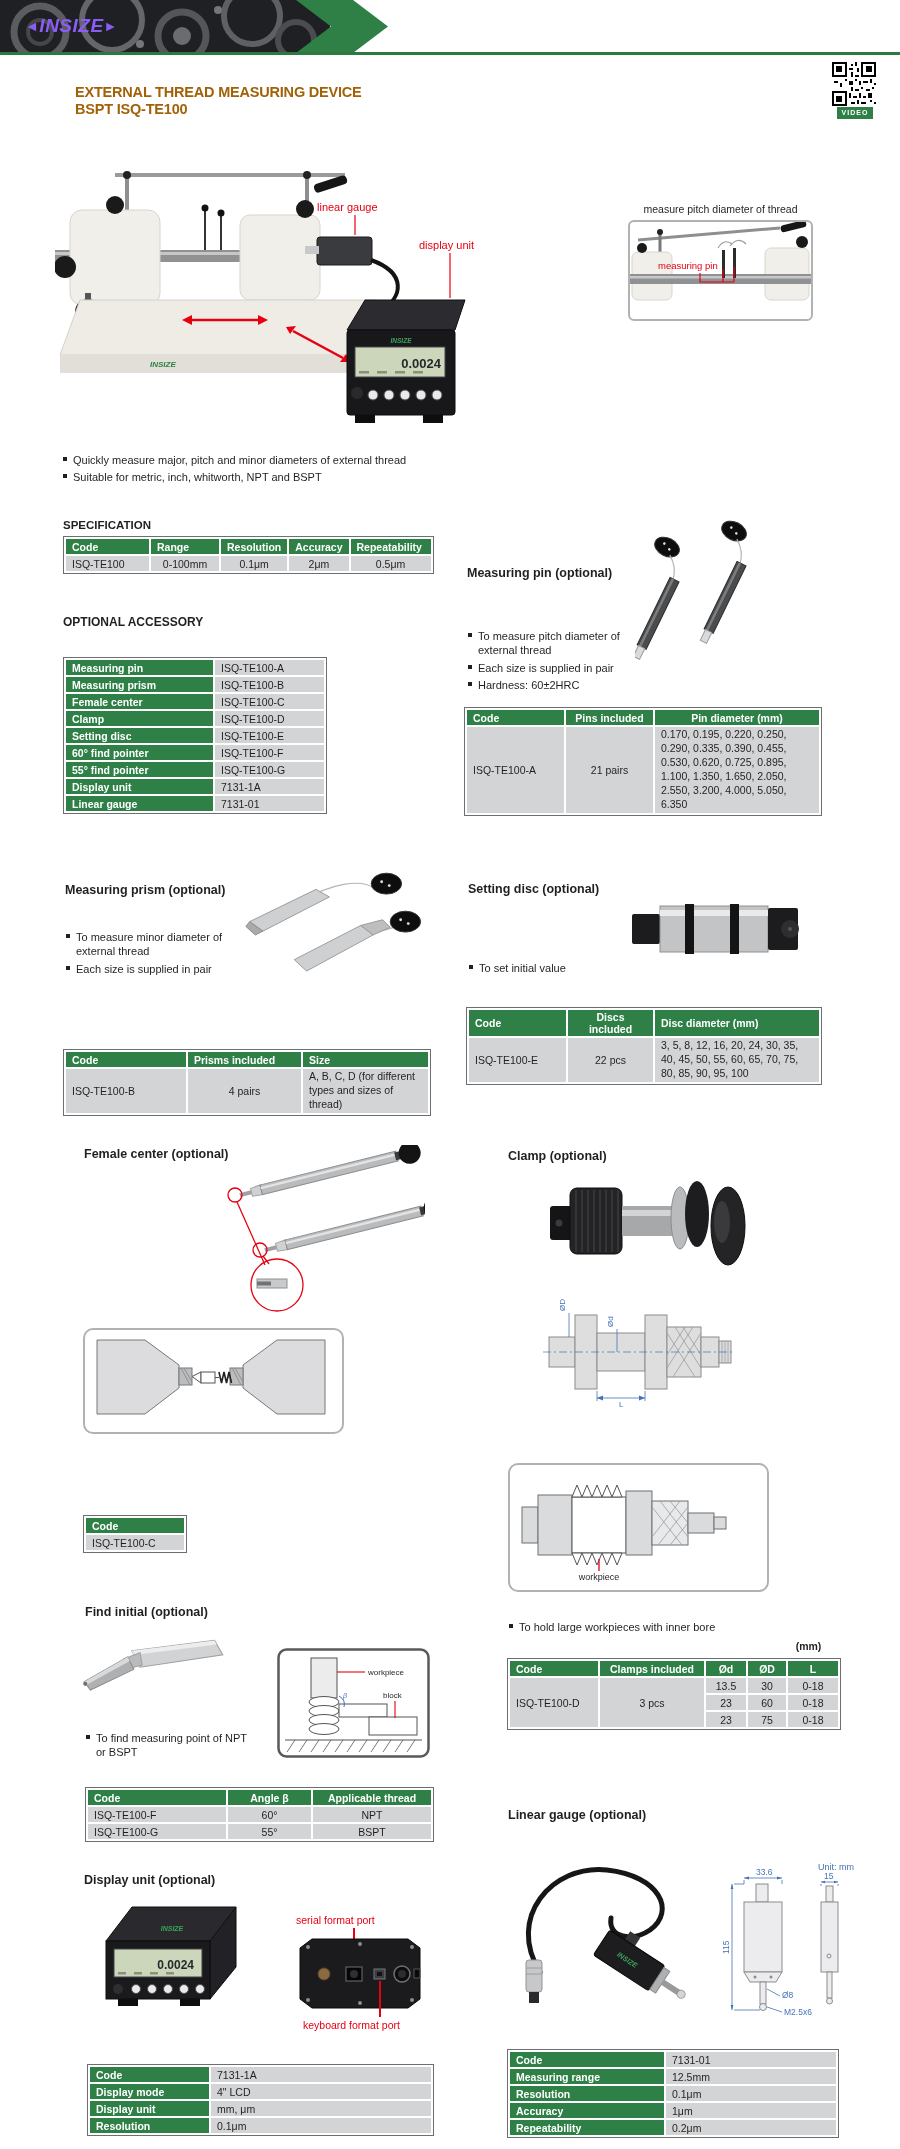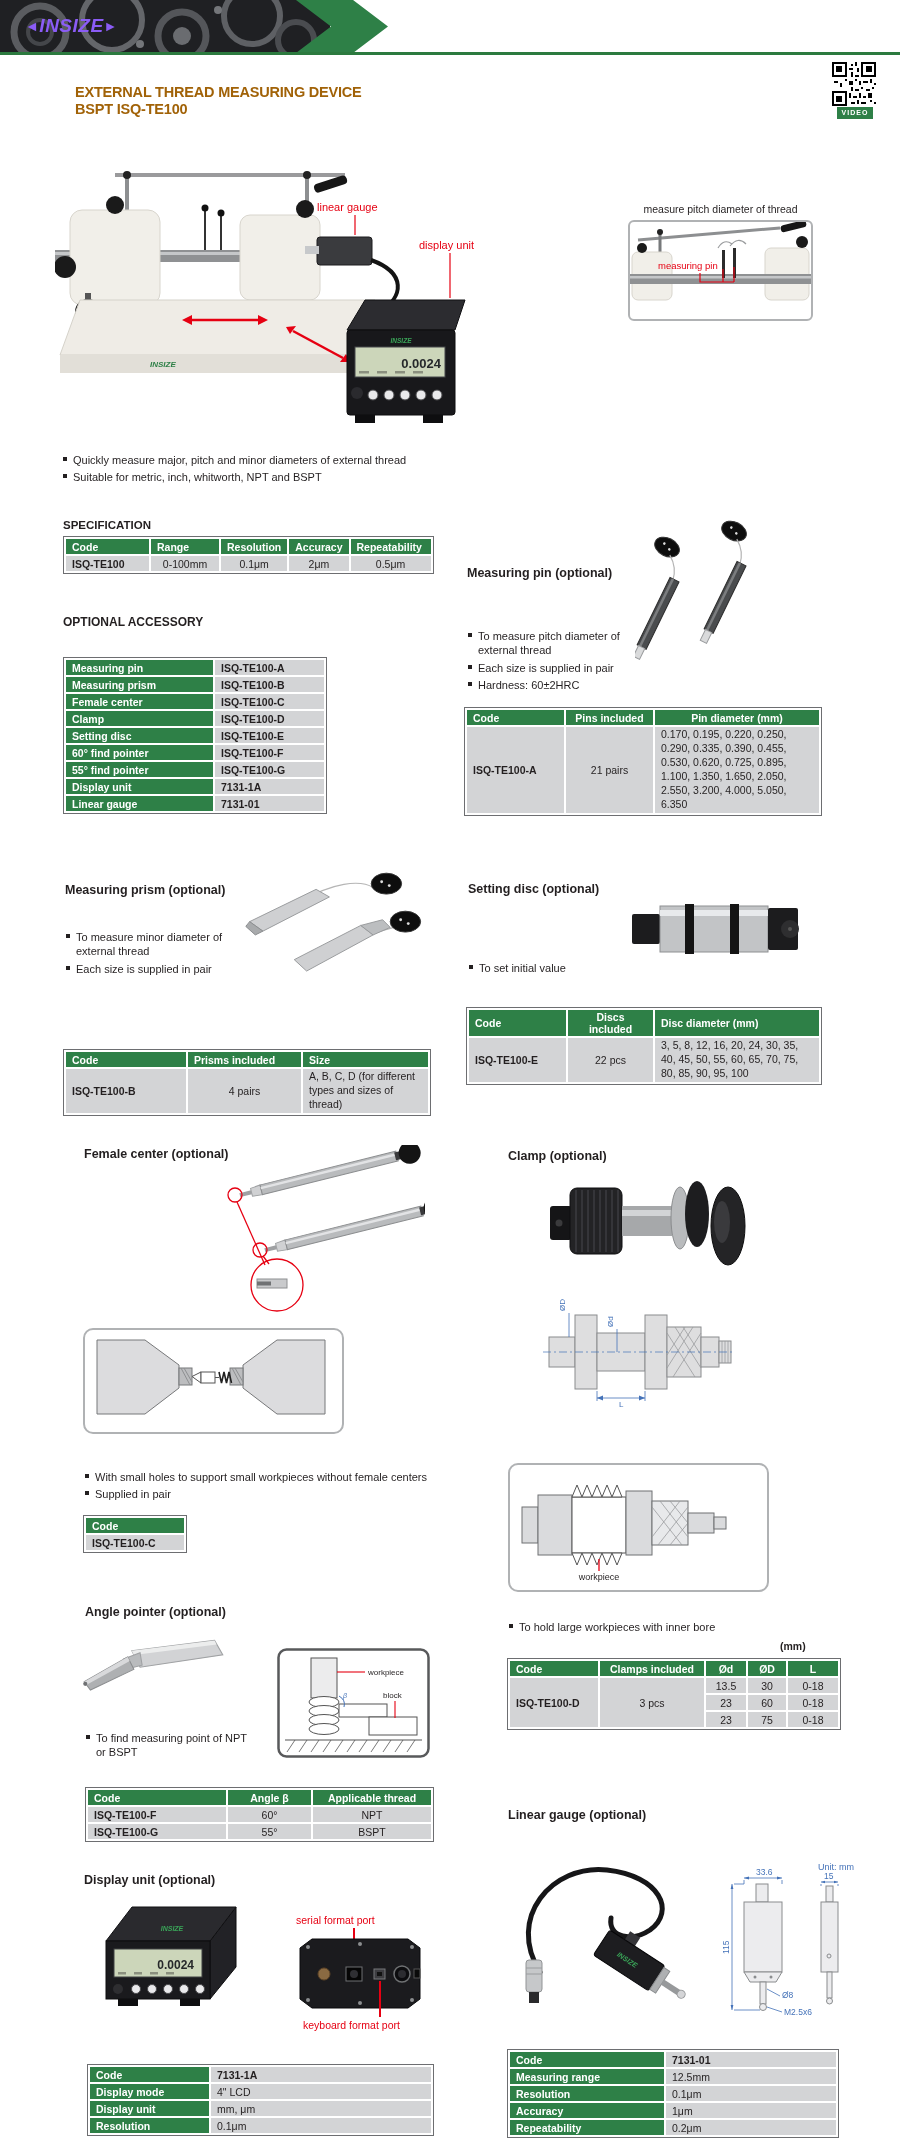--- a/index.html
+++ b/index.html
@@ -20,29 +20,29 @@
   .title{left:75px;top:84px;font-weight:bold;font-size:14.5px;line-height:17px;color:#a16207;letter-spacing:-.2px;}
   .videobadge{background:var(--green);color:#fff;font-weight:bold;font-size:7px;text-align:center;line-height:12px;letter-spacing:1px;}
   
   .sec-h{font-weight:bold;font-size:12.5px;color:var(--ink);}
   .cap{font-size:10.5px;color:var(--ink);}
   .bullets{list-style:none;margin:0;padding:0;font-size:11px;line-height:1.3;}
   .bullets li{position:relative;padding-left:11px;margin-bottom:3px;}
   .bullets li::before{content:"";position:absolute;left:1px;top:4px;width:4px;height:4px;background:var(--ink);}
   .redlbl{color:var(--red);font-size:10.5px;white-space:nowrap;}
   .leader{position:absolute;background:var(--red);width:1.5px;}
-  .mmnote{font-size:10.5px;font-weight:bold;text-align:left;}
+  .mmnote{font-size:10.5px;font-weight:bold;text-align:center;}
   
   .tblw{position:absolute;border:1px solid var(--tbor);background:#f9a8d4;}
   table.tbl{border-collapse:collapse;font-size:10.5px;color:var(--ink);table-layout:fixed;}
   .tbl th,.tbl td{border:2px solid #fff;padding:1px 6px;height:13px;vertical-align:middle;overflow:hidden;}
   .tbl th{background:var(--green);color:#fff;font-weight:bold;text-align:left;}
   .tbl td{background:var(--cell);font-weight:normal;}
   .tbl .c{text-align:center;}
-  .tbl .b{font-weight:bold;}
+  .tbl .b{font-weight:normal;}
   .tbl .wrapcell{line-height:1.33;height:auto;}
   .imgbox{position:absolute;border:2.5px solid #b0b2b4;border-radius:10px;background:#fff;overflow:hidden;}
   svg text{font-family:"Liberation Sans",sans-serif;}
 </style>
 </head>
 <body>
 
 <div class="page">
 
   <div class="abs banner-photo">
@@ -442,24 +442,20 @@
       <rect x="145" y="38" width="13" height="17" fill="#bcbdbf" stroke="#77787a"></rect>
       <line x1="147" y1="38" x2="156" y2="55" stroke="#8e9092"></line>
         <line x1="150" y1="38" x2="158" y2="52" stroke="#8e9092"></line>
       <polygon points="107,46.5 116,42 116,53" fill="#fff" stroke="#555"></polygon>
       <rect x="116" y="42" width="14" height="11" fill="#fff" stroke="#555"></rect>
       <line x1="130" y1="47.5" x2="134" y2="47.5" stroke="#555"></line>
       <path d="M134,42 l2.5,11 l2.5,-11 l2.5,11 l2.5,-11 l2.5,11" fill="none" stroke="#222" stroke-width="1.6"></path>
       <line x1="143" y1="47.5" x2="145" y2="47.5" stroke="#555"></line>
     </svg>
   </div>
-  <ul class="abs bullets" style="left:84px;top:1470px;width:370px">
-    <li>With small holes to support small workpieces without female centers</li>
-    <li>Supplied in pair</li>
-  </ul>
   <div class="tblw" style="left:83px;top:1515px">
     <table class="tbl">
       <colgroup>
           <col style="width:100px">
         </colgroup>
       <tbody>
           <tr>
             <th>Code</th>
           </tr>
       <tr>
@@ -596,21 +592,21 @@
       </tr>
       <tr>
         <td class="c">23</td>
         <td class="c">75</td>
         <td class="c">0-18</td>
       </tr>
     </tbody>
       </table>
   </div>
 
-  <div class="abs sec-h" style="left:85px;top:1605px">Angle pointer (optional)</div>
+  <div class="abs sec-h" style="left:85px;top:1605px">Find initial (optional)</div>
   <svg class="abs" style="left:78px;top:1636px" width="150" height="75" viewBox="0 0 145 72">
     <polygon points="52,14 132,4 140,18 60,30" fill="#d2d3d5" stroke="#a0a2a4"></polygon>
     <polygon points="52,14 132,4 134,8 54,18" fill="#eceded"></polygon>
     <polygon points="44,22 60,16 62,28 46,32" fill="#b9bbbd" stroke="#9fa1a3"></polygon>
     <polygon points="6,44 48,20 54,32 12,52" fill="#aeb0b2" stroke="#8b8d8f"></polygon>
     <polygon points="6,44 48,20 50,24 8,47" fill="#d8d9db"></polygon>
     <circle cx="7" cy="46" r="2" fill="#6f7173"></circle>
   </svg>
   <svg class="abs" style="left:277px;top:1648px" width="153" height="110" viewBox="0 0 153 110">
     <rect x="1.5" y="1.5" width="150" height="107" rx="8" fill="#fff" stroke="#58595b" stroke-width="2.5"></rect>

